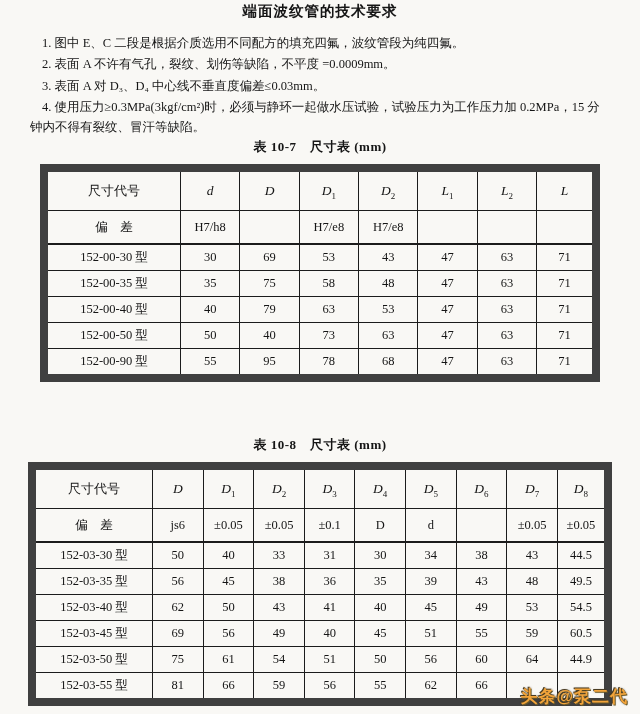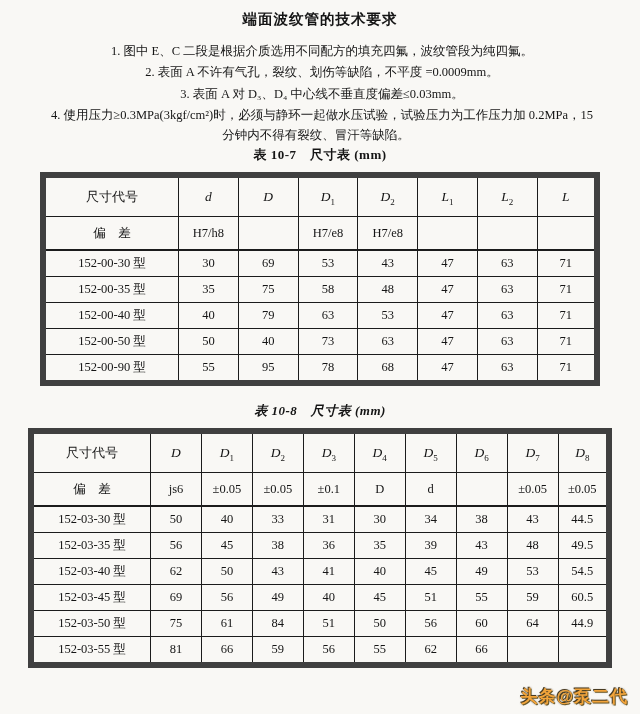--- a/index.html
+++ b/index.html
@@ -13,42 +13,42 @@
     position: relative;
     width: 640px; height: 714px;
     overflow: hidden;
     box-sizing: border-box;
     background: #f9f8f5;
   }
   .title {
     text-align: center;
     font-weight: 700;
     font-size: 14.5px;
-    padding-top: 10px;
+    padding-top: 2px;
     letter-spacing: 1px;
   }
   .notes {
     margin: 12px 30px 0 22px;
     font-size: 12.5px;
     line-height: 1.62;
   }
-  .note { margin: 1px 16px; text-indent: 12px; text-align: center; }
+  .note { margin: 1px 8px; text-indent: 12px; }
   .caption {
     text-align: center;
     font-weight: 700;
     font-size: 13px;
     margin-bottom: 8px;
     letter-spacing: 0.5px;
   }
-  .caption.c2 { margin-top: 16px; font-style: italic; }
+  .caption.c2 { margin-top: 54px; }
   table.dim {
     border-collapse: collapse;
     margin: 0 auto;
     table-layout: fixed;
-    border: 6px solid #404040;
+    border: 8px solid #404040;
     background: transparent;
   }
   table.t1 { width: 560px; }
   table.t2 { width: 584px; }
   table.dim td {
     border: 1px solid #1c1c1c;
     text-align: center;
     vertical-align: middle;
     font-size: 12.5px;
     padding: 2px 2px;
@@ -240,21 +240,21 @@
           <td>45</td>
           <td>51</td>
           <td>55</td>
           <td>59</td>
           <td>60.5</td>
         </tr>
         <tr class="datarow">
           <td class="lbl">152-03-50 型</td>
           <td>75</td>
           <td>61</td>
-          <td>84</td>
+          <td>54</td>
           <td>51</td>
           <td>50</td>
           <td>56</td>
           <td>60</td>
           <td>64</td>
           <td>44.9</td>
         </tr>
         <tr class="datarow">
           <td class="lbl">152-03-55 型</td>
           <td>81</td>

